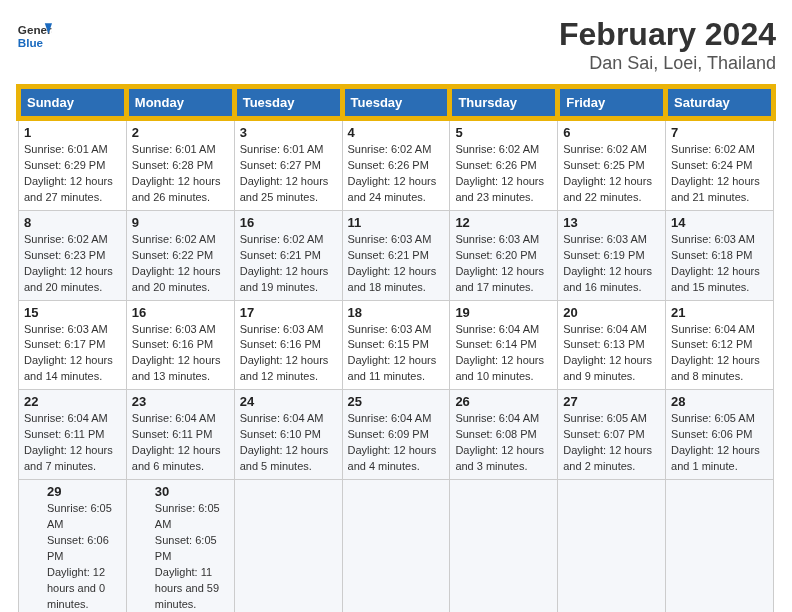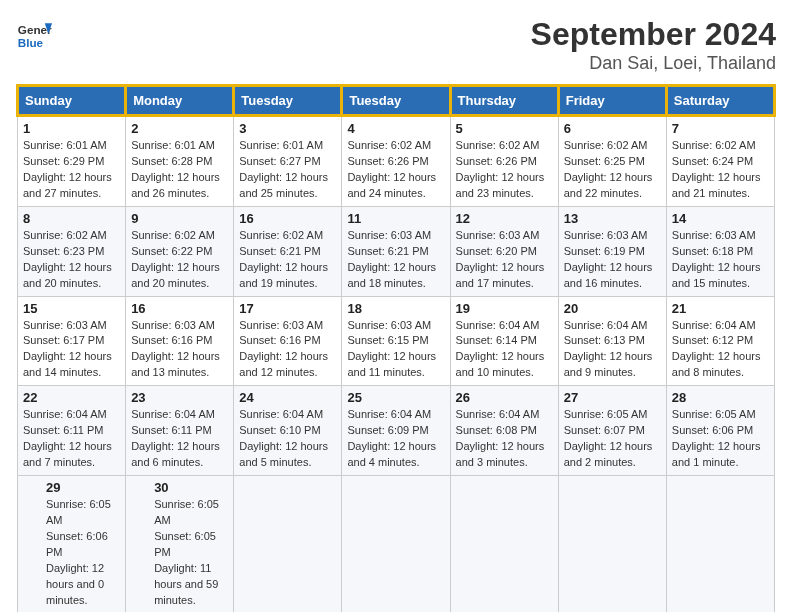--- a/index.html
+++ b/index.html
@@ -42,21 +42,21 @@
       border-collapse: collapse;
       font-size: 11px;
     }
     .calendar th {
       background-color: #2a6db5;
       color: #fff;
       text-align: left;
       padding: 6px 6px;
       font-size: 13px;
       font-weight: bold;
-      border: 3px solid #eab308;
+      border: 5px solid #eab308;
     }
     .calendar td {
       border: 1px solid #ccc;
       vertical-align: top;
       padding: 4px 5px;
       width: calc(100% / 7);
       min-height: 80px;
       background: #fff;
     }
     .calendar tr:nth-child(even) td {
@@ -87,21 +87,21 @@
 
 <div class="header">
   <div class="logo">
     <svg class="logo-icon" viewBox="0 0 40 40">
       <text x="2" y="20" font-size="13" font-weight="bold" fill="#333">General</text>
       <text x="2" y="34" font-size="13" font-weight="bold" fill="#1a6abf">Blue</text>
       <polygon points="32,8 40,8 36,20" fill="#1a6abf"></polygon>
     </svg>
   </div>
   <div class="title-block">
-    <div class="month-title">September 2024</div>
+    <div class="month-title">February 2024</div>
     <div class="location">Dan Sai, Loei, Thailand</div>
   </div>
 </div>
 
 <table class="calendar">
   <thead>
     <tr>
     <th>Sunday</th>
         <th>Monday</th>
         <th>Tuesday</th>

